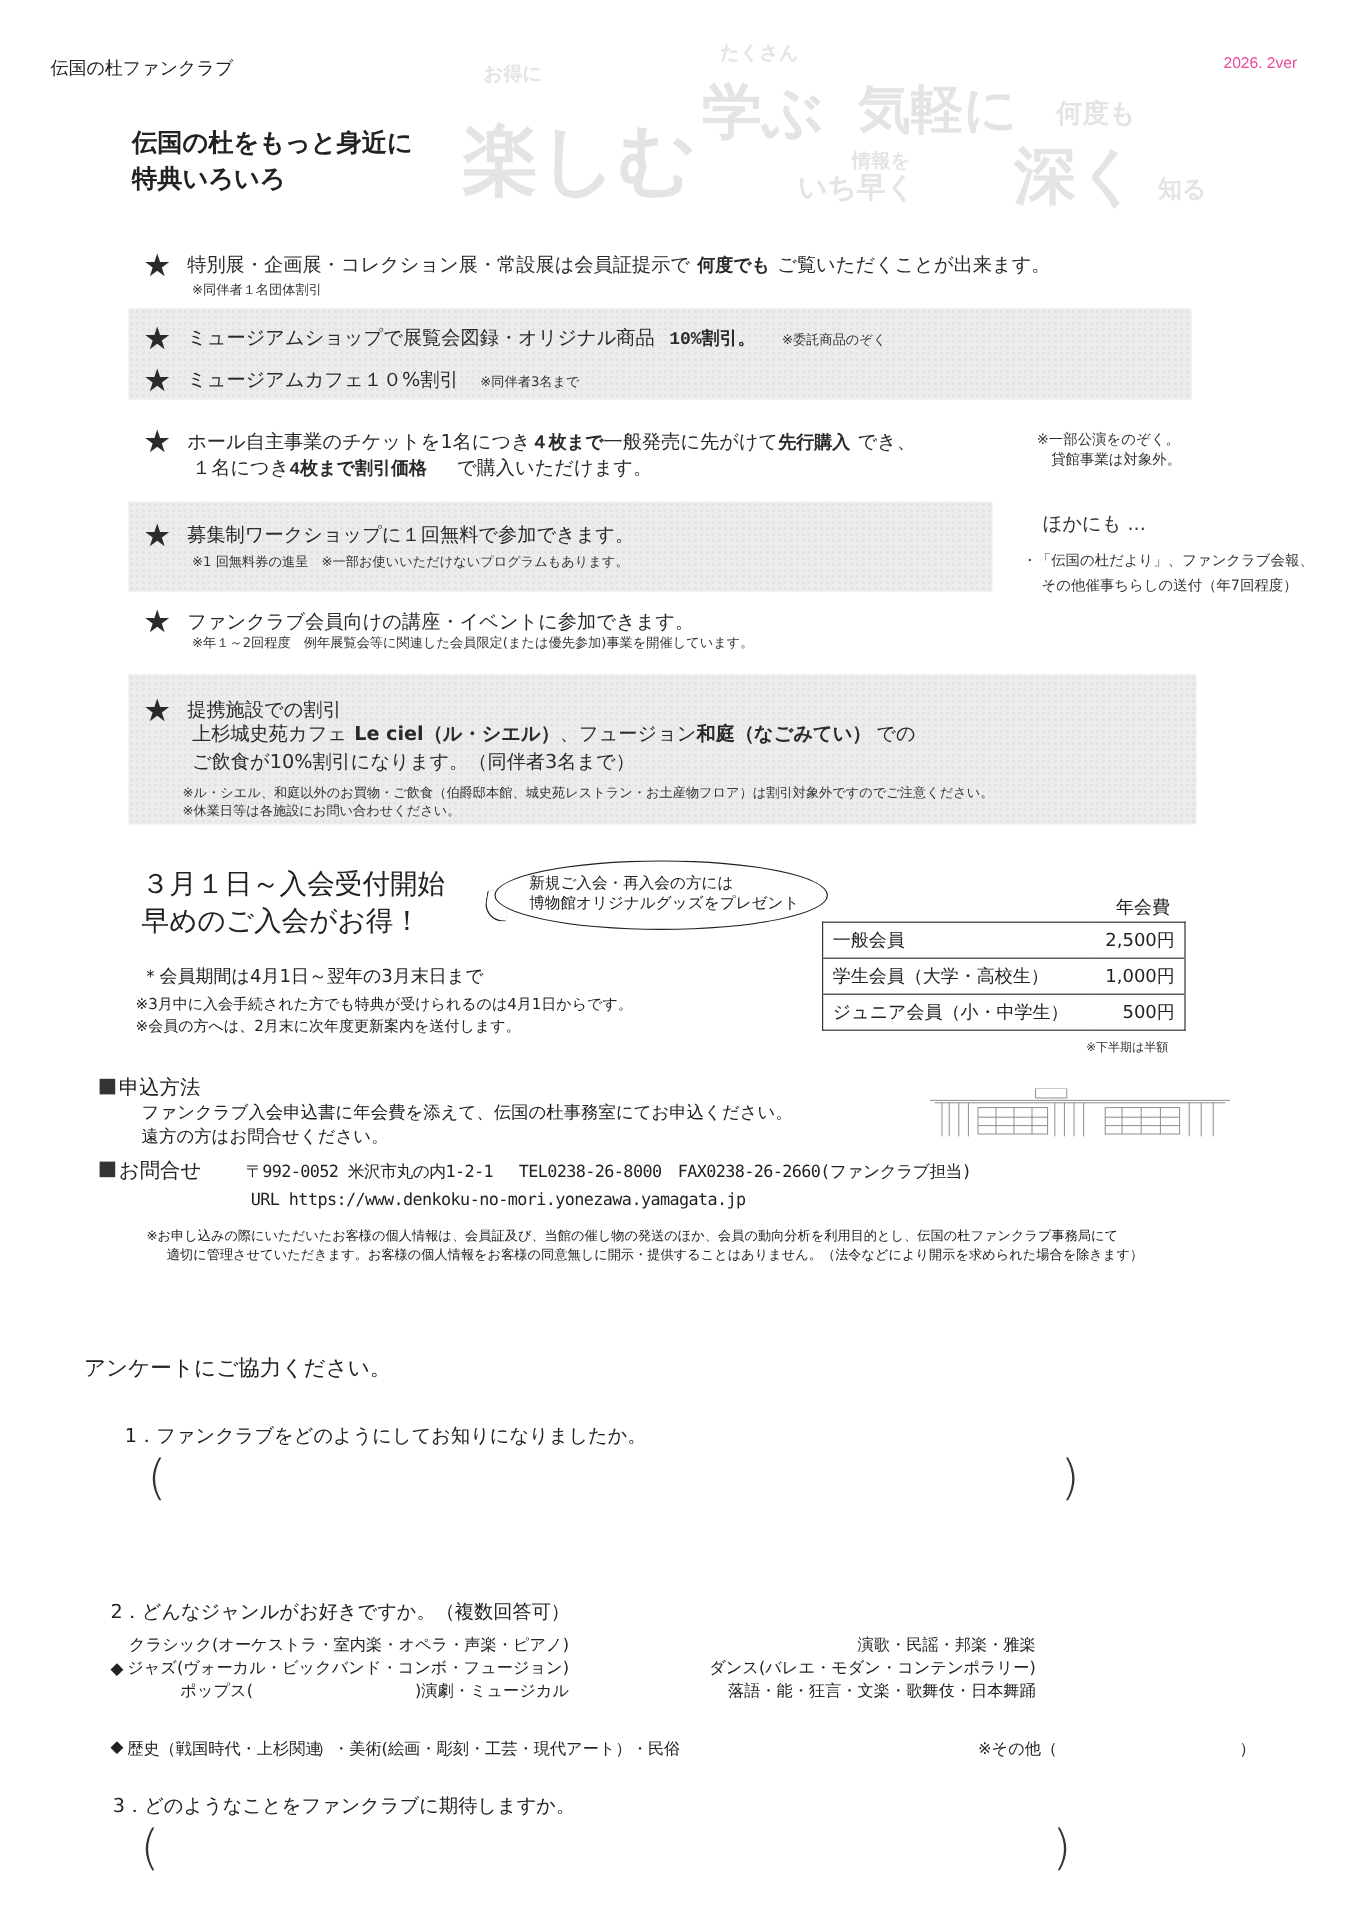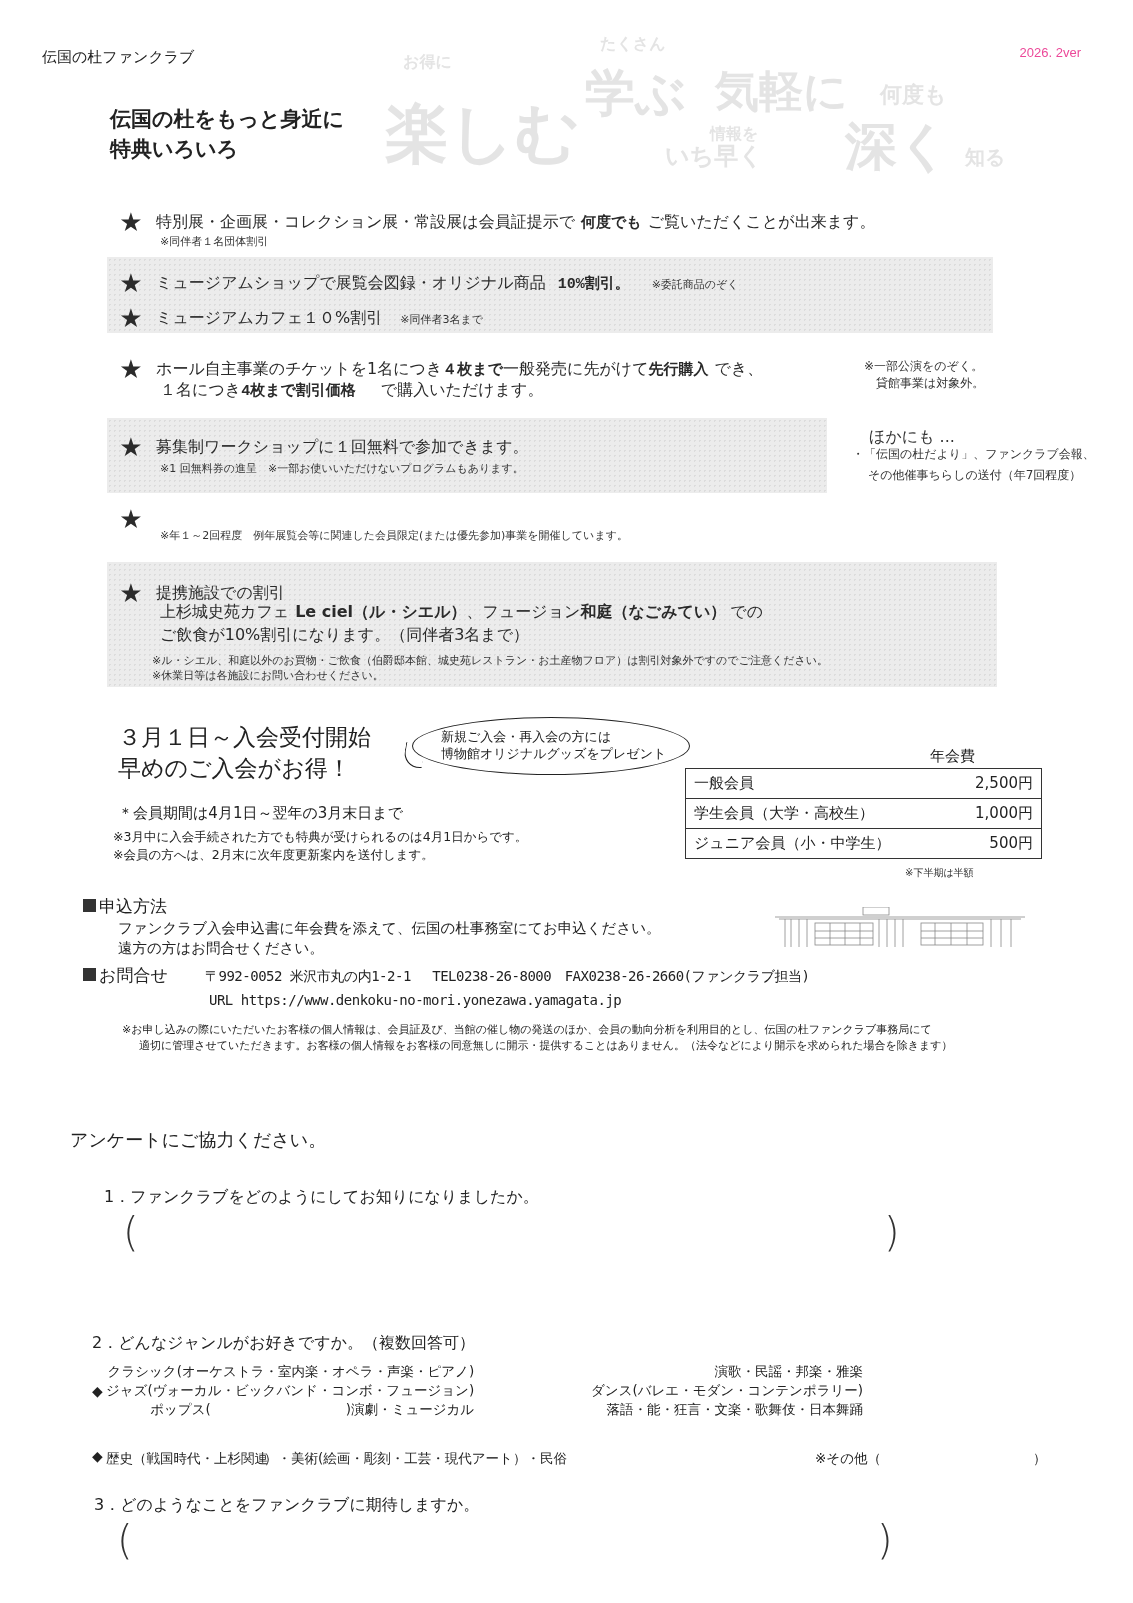--- a/index.html
+++ b/index.html
@@ -24,21 +24,21 @@
   .b-xl { font-weight: bold; font-size: 15px; font-family: Liberation Mono, monospace; }
 
   .side { font-size: 12px; color: #333; line-height: 17px; }
   .side-title { font-size: 16px; color: #333; }
 
   .big-cta { left: 118px; top: 722px; font-size: 23px; line-height: 31px; color: #222; }
   .bubble { left: 412px; top: 717px; width: 278px; height: 58px; border: 1.5px solid #222; border-radius: 50%; padding: 10px 0 0 28px; font-size: 13px; line-height: 17px; color: #222; }
   .bubble-tail { left: 404px; top: 742px; width: 20px; height: 26px; border-left: 1.5px solid #222; border-bottom: 1.5px solid #222; border-radius: 0 0 0 18px; background: #fff; transform: skewX(-10deg); }
 
   .fee-title { left: 930px; top: 747px; font-size: 15px; color: #222; }
-  .fee-table { left: 685px; top: 768px; width: 357px; border: 1.5px solid #333; border-collapse: collapse; }
+  .fee-table { left: 685px; top: 768px; width: 303px; border: 1.5px solid #333; border-collapse: collapse; }
   .fee-table td { border-top: 1.5px solid #333; height: 30px; font-size: 15px; padding: 0 8px; color: #222; white-space: nowrap; }
   .fee-table tr:first-child td { border-top: none; }
   .fee-table td.amt { text-align: right; }
   .fee-note { left: 905px; top: 866px; font-size: 10px; color: #333; }
 
   .period { left: 118px; top: 804px; font-size: 15px; color: #222; }
   .period-note { left: 113px; top: 828px; font-size: 12.5px; line-height: 18px; color: #222; }
 
   .sect { font-size: 17px; color: #222; }
   .sect-sq { display: inline-block; width: 13px; height: 13px; background: #333; margin-right: 3px; }
@@ -122,27 +122,28 @@
   <div style="padding-left:12px">貸館事業は対象外。</div>
 </div>
 
 <div class="row" style="left:118px;top:430px">
   <span class="star">★</span>
   <span>募集制ワークショップに１回無料で参加できます。</span>
 </div>
 <div class="abs note" style="left:160px;top:461px">※1 回無料券の進呈　※一部お使いいただけないプログラムもあります。</div>
 
 <div class="abs side" style="left:852px;top:428px">
-  <div class="side-title" style="padding-left:17px;margin-bottom:1px">ほかにも ...</div>
+  <div class="side-title" style="padding-left:17px;margin-bottom:14px">ほかにも ...</div>
   <div>・「伝国の杜だより」、ファンクラブ会報、</div>
   <div style="padding-left:16px;margin-top:4px">その他催事ちらしの送付（年7回程度）</div>
 </div>
 
 <div class="row" style="left:118px;top:502px">
   <span class="star">★</span>
+  <span>ファンクラブ会員向けの講座・イベントに参加できます。</span>
 </div>
 <div class="abs note" style="left:160px;top:528px">※年１～2回程度　例年展覧会等に関連した会員限定(または優先参加)事業を開催しています。</div>
 
 <div class="row" style="left:118px;top:576px">
   <span class="star">★</span>
   <span>提携施設での割引</span>
 </div>
 <div class="row" style="left:160px;top:602px">
   <span>上杉城史苑カフェ</span>
   <span class="b" style="margin-left:6px">Le ciel（ル・シエル）</span>

